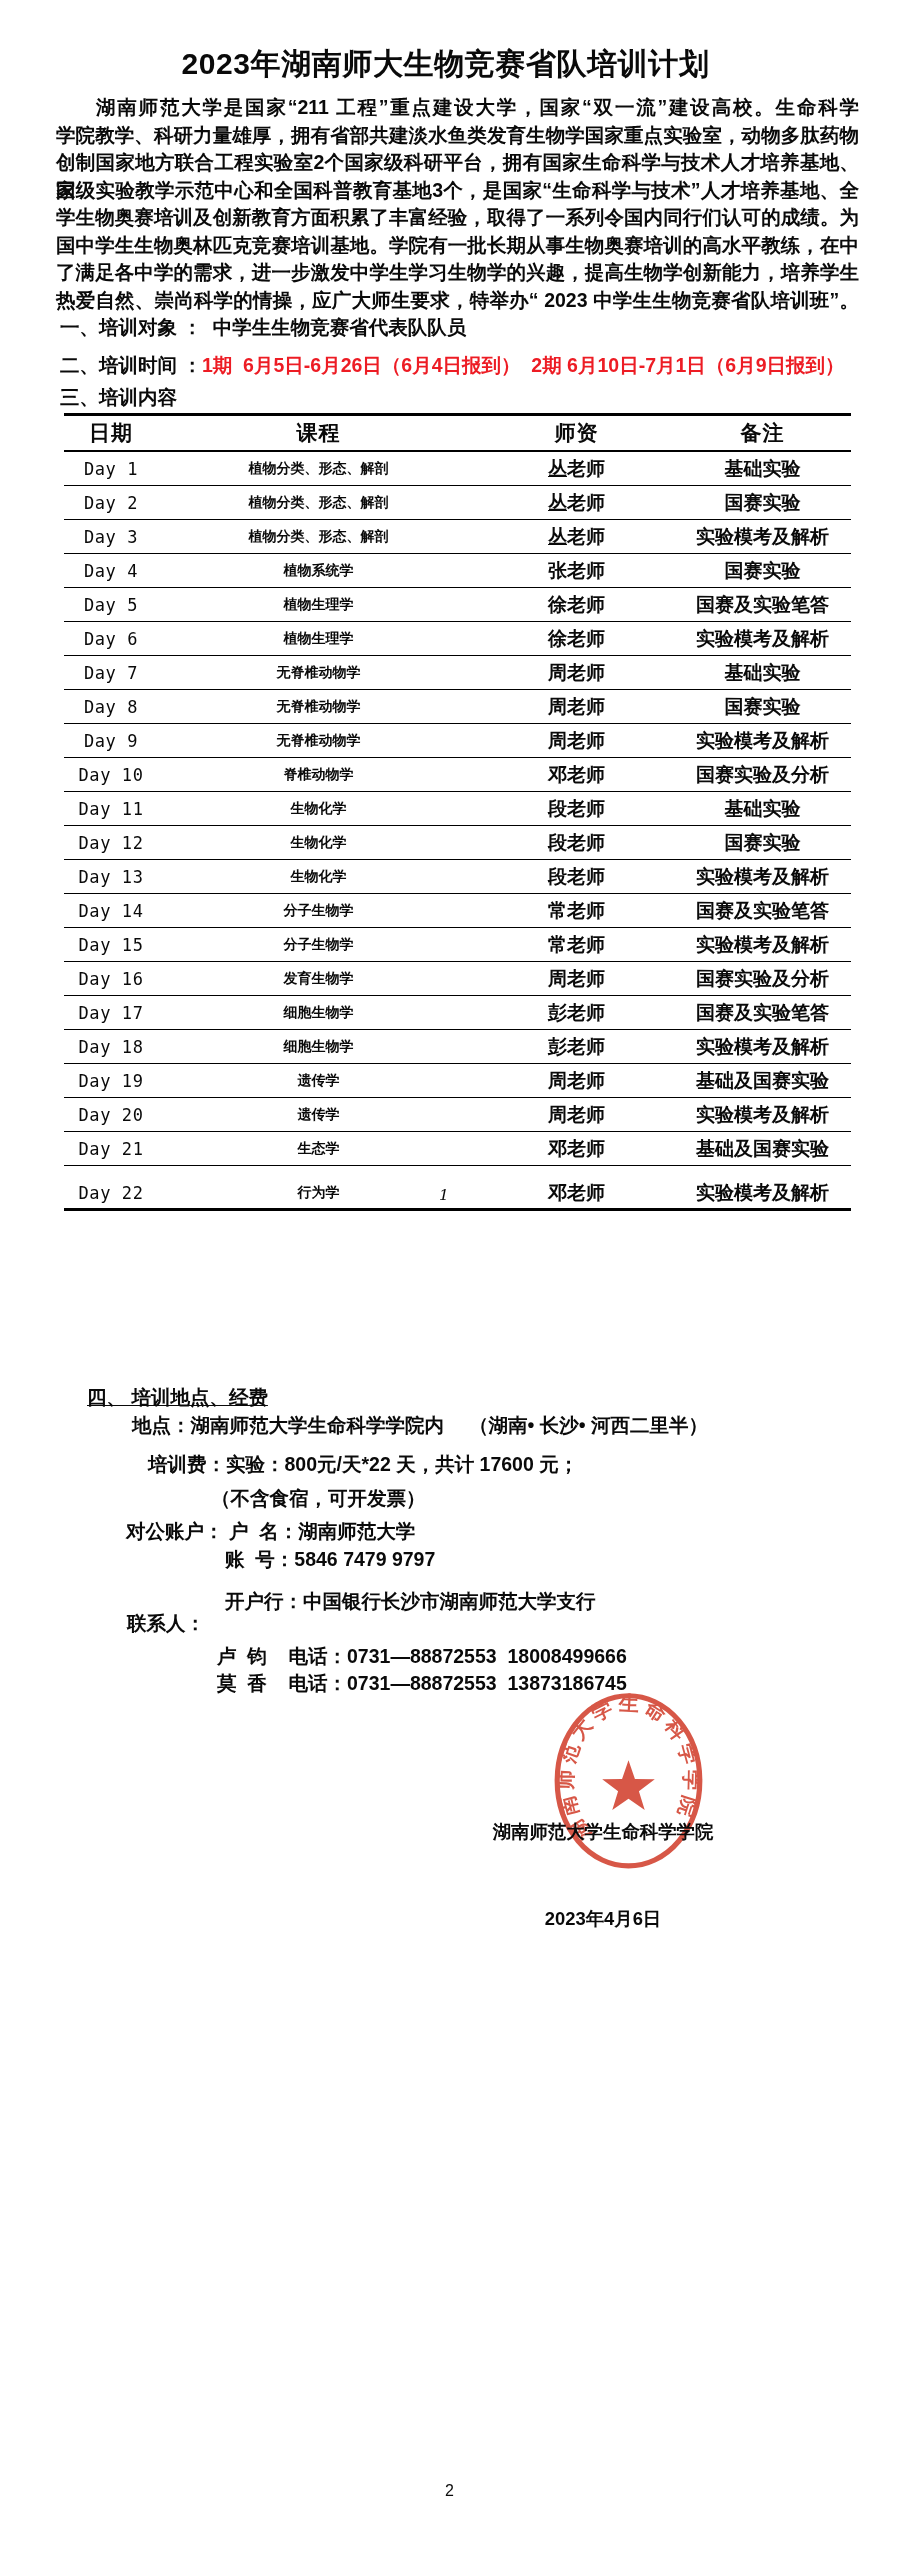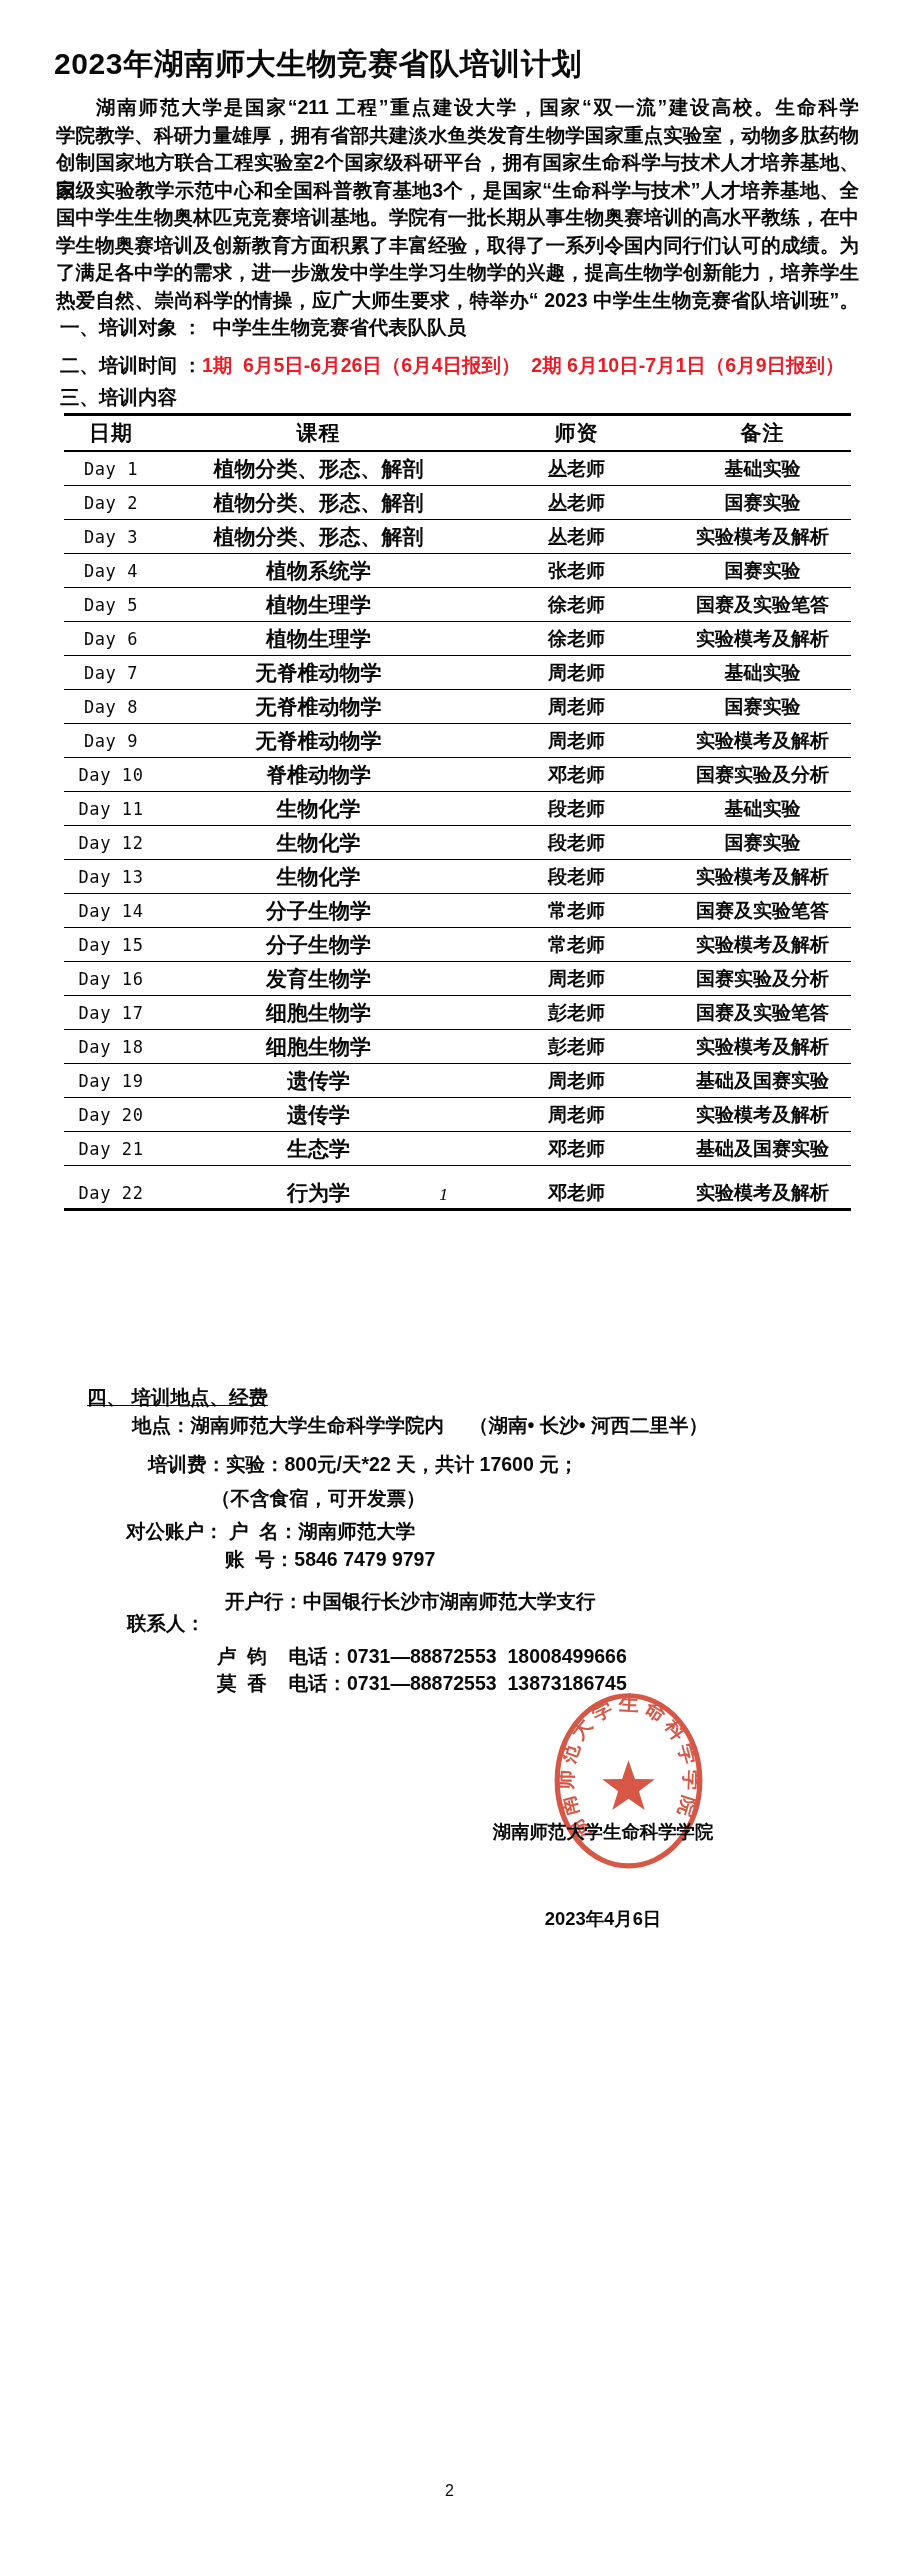--- a/index.html
+++ b/index.html
@@ -3,21 +3,21 @@
 <meta charset="utf-8">
 <style>
   html,body{margin:0;padding:0;}
   body{
     width:911px;height:2576px;position:relative;background:#ffffff;
     font-family:"Liberation Sans",sans-serif;font-weight:bold;color:#0a0a0a;
     overflow:hidden;
   }
   .abs{position:absolute;white-space:pre;font-size:19.5px;line-height:27.5px;}
   .title{
-    position:absolute;left:54px;top:46px;width:803px;
+    position:absolute;left:44px;top:46px;width:803px;text-align:center;
     font-size:30px;line-height:36px;letter-spacing:0.6px;white-space:pre;
   }
   .intro{position:absolute;left:56px;top:94px;width:803px;}
   .jline{
     font-size:19.5px;line-height:27.5px;height:27.5px;
     text-align:justify;text-align-last:justify;
   }
   .jline.first{text-indent:40px;}
   .red{color:var(--red-text,#ed1c24);}
   
@@ -26,21 +26,21 @@
     border-top:3.4px solid #000;box-sizing:border-box;
   }
   .trow{
     display:flex;align-items:center;height:34px;box-sizing:border-box;
     border-bottom:1.7px solid #000;
   }
   .trow.hdr{height:36px;border-bottom:2.9px solid #000;}
   .trow.last{border-bottom:3.4px solid #000;margin-top:11px;}
   .c0{width:94px;text-align:center;font-family:"DejaVu Sans Mono",monospace;
       font-weight:normal;font-size:17px;letter-spacing:0.6px;}
-  .c1{width:321px;text-align:center;font-size:21px;}
+  .c1{width:321px;text-align:center;font-size:14px;}
   .c2{width:195px;text-align:center;font-size:19px;}
   .c3{width:177px;text-align:center;font-size:19px;}
   .trow.hdr .c0{font-family:"Liberation Sans",sans-serif;font-weight:bold;font-size:21px;letter-spacing:1.1px;}
   .trow.hdr .c1,.trow.hdr .c2,.trow.hdr .c3{font-size:21px;letter-spacing:1.1px;}
   .pagenum1{
     position:absolute;left:439px;top:1186px;font-family:"DejaVu Serif",serif;
     font-style:italic;font-weight:normal;font-size:15.5px;
   }
   .pagenum2{
     position:absolute;left:445px;top:2482px;font-weight:normal;font-size:16px;
@@ -54,22 +54,22 @@
 </head>
 <body>
 
 <div class="title">2023年湖南师大生物竞赛省队培训计划</div>
 
 <div class="intro" id="intro">
     <div class="jline first">湖南师范大学是国家“211 工程”重点建设大学，国家“双一流”建设高校。生命科学</div>
     <div class="jline">学院教学、科研力量雄厚，拥有省部共建淡水鱼类发育生物学国家重点实验室，动物多肽药物</div>
     <div class="jline">创制国家地方联合工程实验室2个国家级科研平台，拥有国家生命科学与技术人才培养基地、国</div>
     <div class="jline">家级实验教学示范中心和全国科普教育基地3个，是国家“生命科学与技术”人才培养基地、全</div>
+    <div class="jline">学生物奥赛培训及创新教育方面积累了丰富经验，取得了一系列令国内同行们认可的成绩。为</div>
     <div class="jline">国中学生生物奥林匹克竞赛培训基地。学院有一批长期从事生物奥赛培训的高水平教练，在中</div>
-    <div class="jline">学生物奥赛培训及创新教育方面积累了丰富经验，取得了一系列令国内同行们认可的成绩。为</div>
     <div class="jline">了满足各中学的需求，进一步激发中学生学习生物学的兴趣，提高生物学创新能力，培养学生</div>
     <div class="jline">热爱自然、崇尚科学的情操，应广大师生要求，特举办“ 2023 中学生生物竞赛省队培训班”。</div>
   </div>
 
 <div class="abs" style="left:60px;top:314px;">一、培训对象 ：  中学生生物竞赛省代表队队员</div>
 
 <div class="abs" style="left:60px;top:352px;"><span>二、培训时间 ：</span><span class="red">1期  6月5日-6月26日（6月4日报到）  2期 6月10日-7月1日（6月9日报到）</span></div>
 
 <div class="abs" style="left:60px;top:384px;">三、培训内容</div>
 

